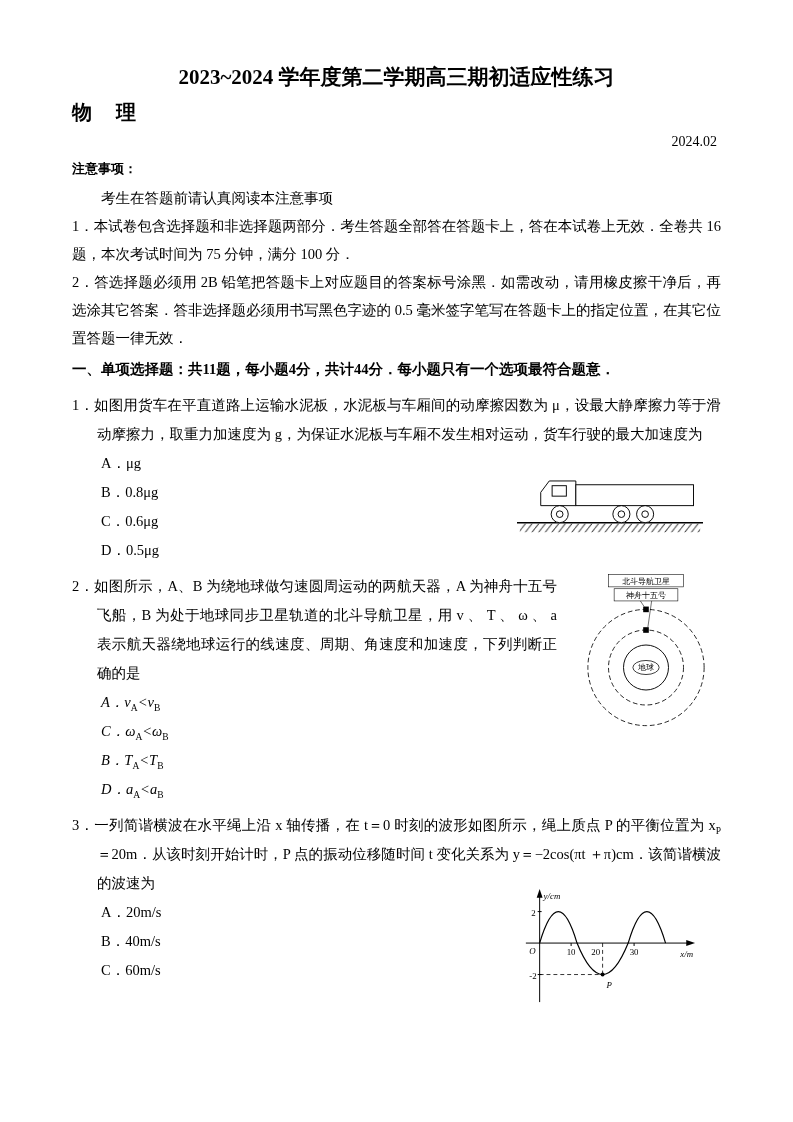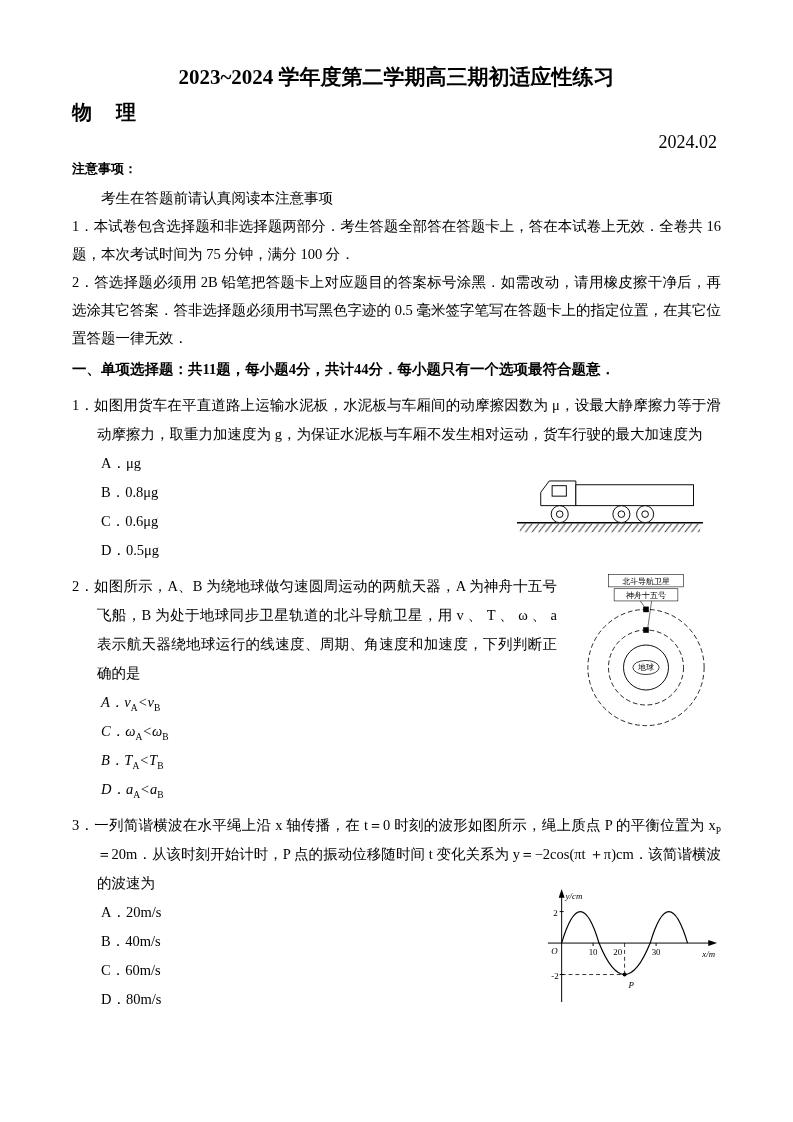--- a/index.html
+++ b/index.html
@@ -2,35 +2,35 @@
 <html><head>
 <meta charset="utf-8">
 <style>
   html,body{margin:0;padding:0;background:#e8e8e8;}
   .page{width:793px;height:1122px;background:#fff;margin:0 auto;padding:60px 72px 30px 72px;
         font-family:"Liberation Serif","DejaVu Serif",serif;font-size:14.5px;line-height:28px;
         color:#000;position:relative;overflow:hidden;box-sizing:border-box;}
   p{margin:0;}
   .title{text-align:center;font-weight:700;font-size:21px;line-height:34px;}
   .subject{font-weight:700;font-size:20px;line-height:36px;letter-spacing:2px;}
-  .date{text-align:right;font-size:18px;line-height:24px;padding-right:4px;}
+  .date{text-align:right;font-size:14px;line-height:24px;padding-right:4px;}
   .notice-heading{font-weight:700;font-size:13px;line-height:30px;}
   .notice-intro{text-indent:2em;}
   .notice-item{text-align:justify;}
   .section-heading{font-weight:700;line-height:30px;margin-top:2px;}
   .question{margin-top:7px;}
   .question::after{content:"";display:block;clear:both;}
   .q-text{padding-left:25px;text-indent:-25px;text-align:justify;line-height:29px;}
   .options{margin-left:29px;}
   .option{line-height:29px;}
   .q1-body{position:relative;}
   .truck-fig{position:absolute;right:16px;top:-6px;}
   .orbit-fig{float:right;margin:-2px 0 4px 14px;}
   .q3-body{position:relative;}
-  .wave-fig{position:absolute;left:468px;top:-12px;}
+  .wave-fig{position:absolute;left:446px;top:-12px;}
   sub{font-size:9.5px;line-height:0;}
   .svgt{font-size:9px;font-family:"Liberation Serif","DejaVu Serif",serif;}
   .svgt-sm{font-size:8.5px;font-family:"Liberation Serif","DejaVu Serif",serif;}
   .ital{font-style:italic;}
 </style>
 </head>
 <body>
 
 <div class="page">
 
@@ -106,21 +106,20 @@
     </div>
   </div>
 
   <div class="question">
     <p class="q-text"><span class="q-num">3．</span><span>一列简谐横波在水平绳上沿 x 轴传播，在 t＝0 时刻的波形如图所示，绳上质点 P 的平衡位置为 x</span><sub>P</sub><span>＝20m．从该时刻开始计时，P 点的振动位移随时间 t 变化关系为 y＝−2cos(πt ＋π)cm．该简谐横波的波速为</span></p>
     <div class="q3-body">
       <div class="options">
         <p class="option">A．20m/s</p>
         <p class="option">B．40m/s</p>
         <p class="option">C．60m/s</p>
-        <p class="option">D．80m/s</p>
       </div>
       <div class="wave-fig">
         <svg viewBox="0 0 185 124" width="182" height="122">
           <line x1="22" y1="118" x2="22" y2="9" stroke="#000"></line>
           <polygon points="22,3 19,12 25,12" fill="#000"></polygon>
           <line x1="8" y1="58" x2="175" y2="58" stroke="#000"></line>
           <polygon points="180,58 171,55 171,61" fill="#000"></polygon>
           <path d="M22 58 Q41 -6 60 58 Q86 122 112 58 Q131 -6 150 58" fill="none" stroke="#000" stroke-width="1.2"></path>
           <line x1="22" y1="90" x2="86" y2="90" stroke="#000" stroke-width="0.8" stroke-dasharray="4 3"></line>
           <line x1="86" y1="58" x2="86" y2="90" stroke="#000" stroke-width="0.8" stroke-dasharray="4 3"></line>

